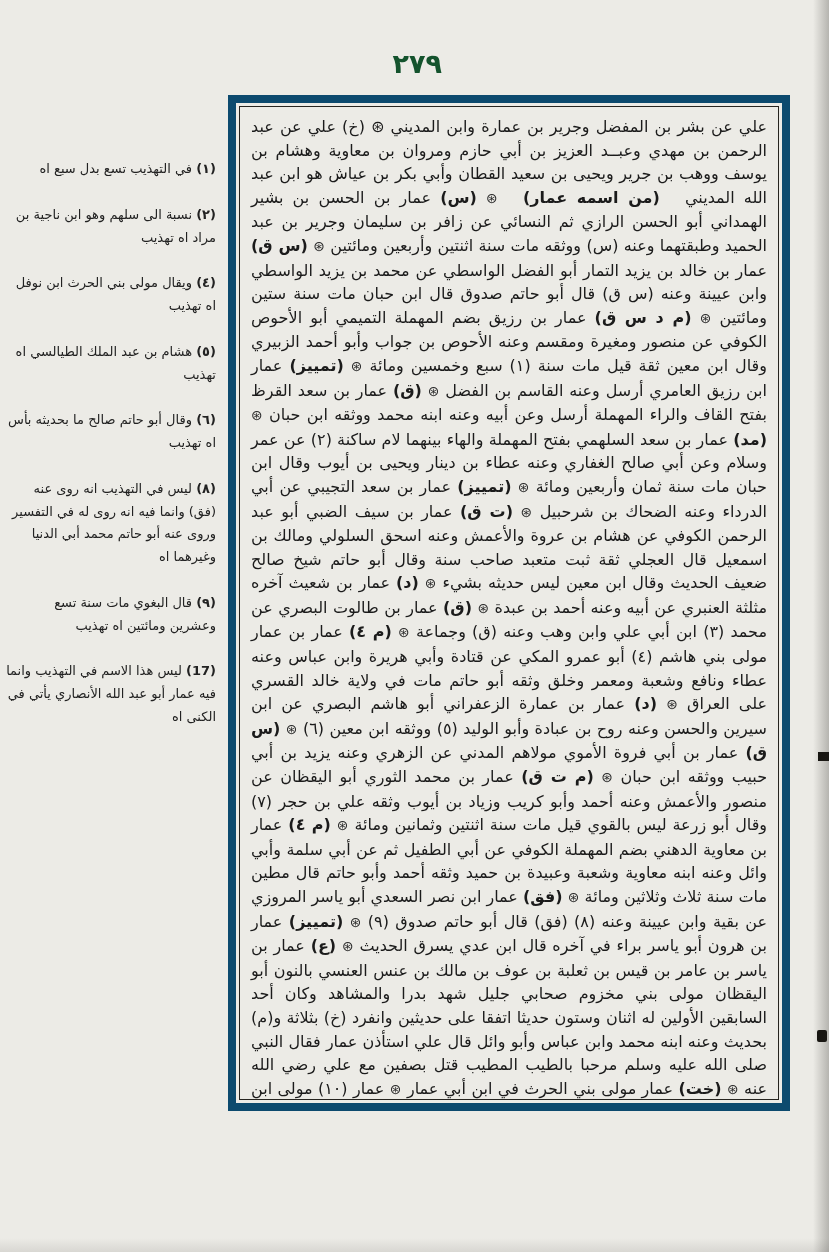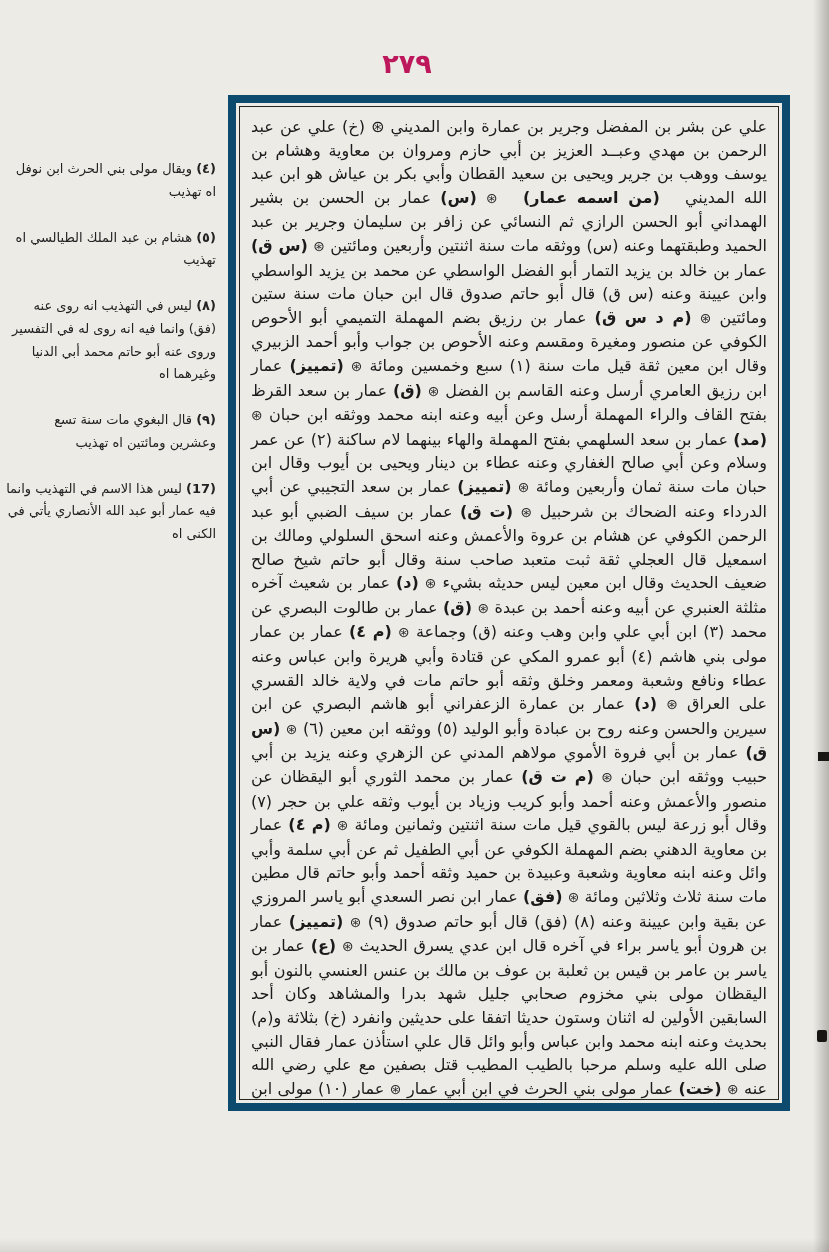--- a/index.html
+++ b/index.html
@@ -31,25 +31,24 @@
     left: 0; bottom: 0;
     width: 100%; height: 14px;
     background: linear-gradient(to top, rgba(40,38,34,0.10), rgba(40,38,34,0));
     pointer-events: none;
   }
   .page-number {
     position: absolute;
     top: 48px;
     left: 372px;
     width: 70px;
-    text-align: center;
     font-size: 27px;
     font-weight: bold;
     letter-spacing: 1px;
-    color: #be185d;
+    color: #14532d;
     direction: rtl;
   }
   
   .margin-notes {
     position: absolute;
     top: 158px;
     left: 6px;
     width: 210px;
     direction: rtl;
     text-align: right;
@@ -113,33 +112,45 @@
 </style>
 </head>
 <body>
 
 <div class="page">
 
   <div class="page-number">٢٧٩</div>
 
   <aside class="margin-notes" dir="rtl">
 
+      <div class="note">
+        <span class="note-num">(١)</span>
+        <span class="note-text">في التهذيب تسع بدل سبع اه</span>
+      </div>
 
+      <div class="note">
+        <span class="note-num">(٢)</span>
+        <span class="note-text">نسبة الى سلهم وهو ابن ناجية بن مراد اه تهذيب</span>
+      </div>
 
 
       <div class="note">
         <span class="note-num">(٤)</span>
         <span class="note-text">ويقال مولى بني الحرث ابن نوفل اه تهذيب</span>
       </div>
 
       <div class="note">
         <span class="note-num">(٥)</span>
         <span class="note-text">هشام بن عبد الملك الطيالسي اه تهذيب</span>
       </div>
 
+      <div class="note">
+        <span class="note-num">(٦)</span>
+        <span class="note-text">وقال أبو حاتم صالح ما بحديثه بأس اه تهذيب</span>
+      </div>
 
 
       <div class="note">
         <span class="note-num">(٨)</span>
         <span class="note-text">ليس في التهذيب انه روى عنه (فق) وانما فيه انه روى له في التفسير وروى عنه أبو حاتم محمد أبي الدنيا وغيرهما اه</span>
       </div>
 
       <div class="note">
         <span class="note-num">(٩)</span>
         <span class="note-text">قال البغوي مات سنة تسع وعشرين ومائتين اه تهذيب</span>

